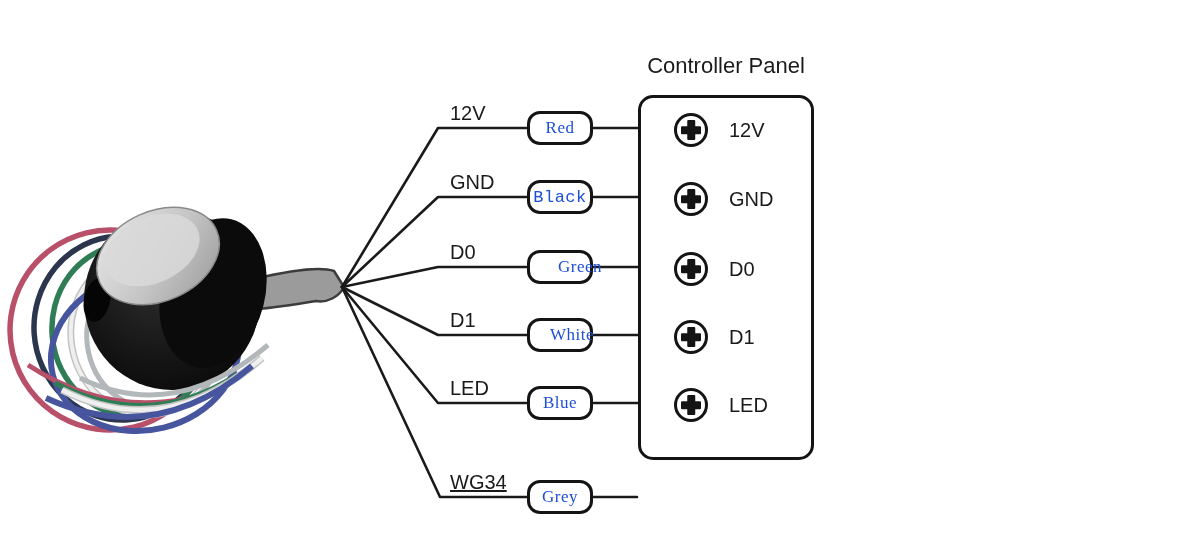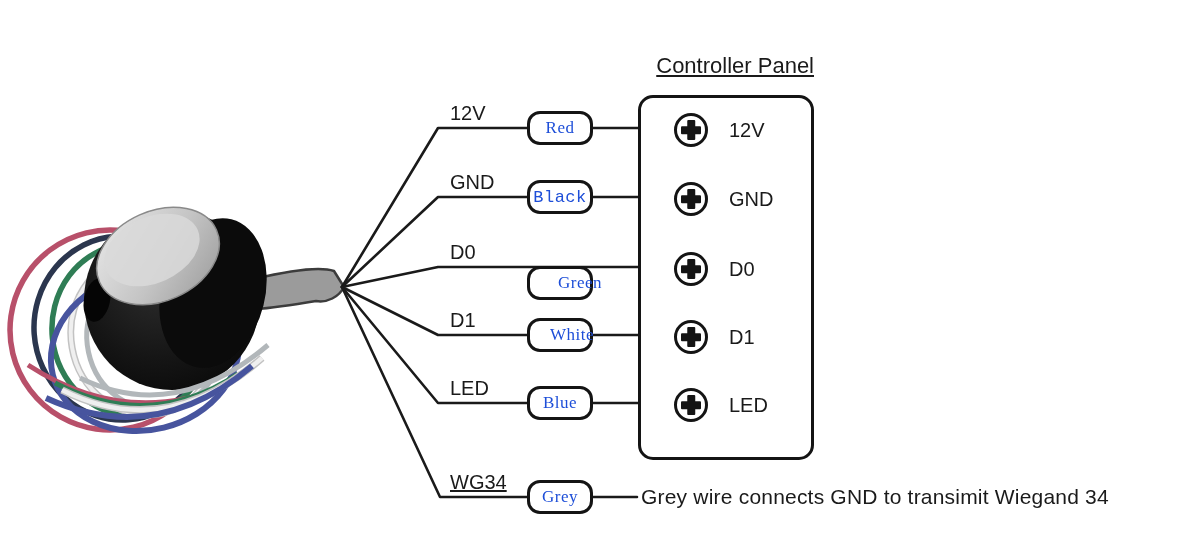--- a/index.html
+++ b/index.html
@@ -46,36 +46,35 @@
     display: flex;
     align-items: center;
     justify-content: center;
     font-family: "Liberation Serif", serif;
     font-size: 17px;
     letter-spacing: 0.5px;
     color: #1d4ed8;
   }
   #cb0 { top: 111px; }
   #cb1 { top: 180px; font-family: Liberation Mono, monospace; }
-  #cb2 { top: 266px; padding-left: 40px; }
+  #cb2 { top: 250px; padding-left: 40px; }
   #cb3 { top: 318px; padding-left: 24px; }
   #cb4 { top: 386px; text-align: right; }
   #cb5 { top: 480px; }
 
   
   .panel-title {
     position: absolute;
     left: 638px;
     top: 53px;
     width: 176px;
-    text-align: right;
+    text-align: center;
     font-size: 22px;
     color: #1a1a1a;
     white-space: nowrap;
-    text-decoration: underline;
   }
   .panel-box {
     position: absolute;
     left: 638px;
     top: 95px;
     width: 176px;
     height: 365px;
     background: #ffffff;
     border: 3px solid #141414;
     border-radius: 15px;
@@ -221,15 +220,14 @@
     <div class="terminal-row" id="tr3">
       <span class="screw-icon"></span>
       <span class="terminal-label">D1</span>
     </div>
     <div class="terminal-row" id="tr4">
       <span class="screw-icon"></span>
       <span class="terminal-label">LED</span>
     </div>
   </div>
 
-  <div class="note-text">Grey wire connects GND to transimit Wiegand 34</div>
 
 </div>
 
 </body></html>

